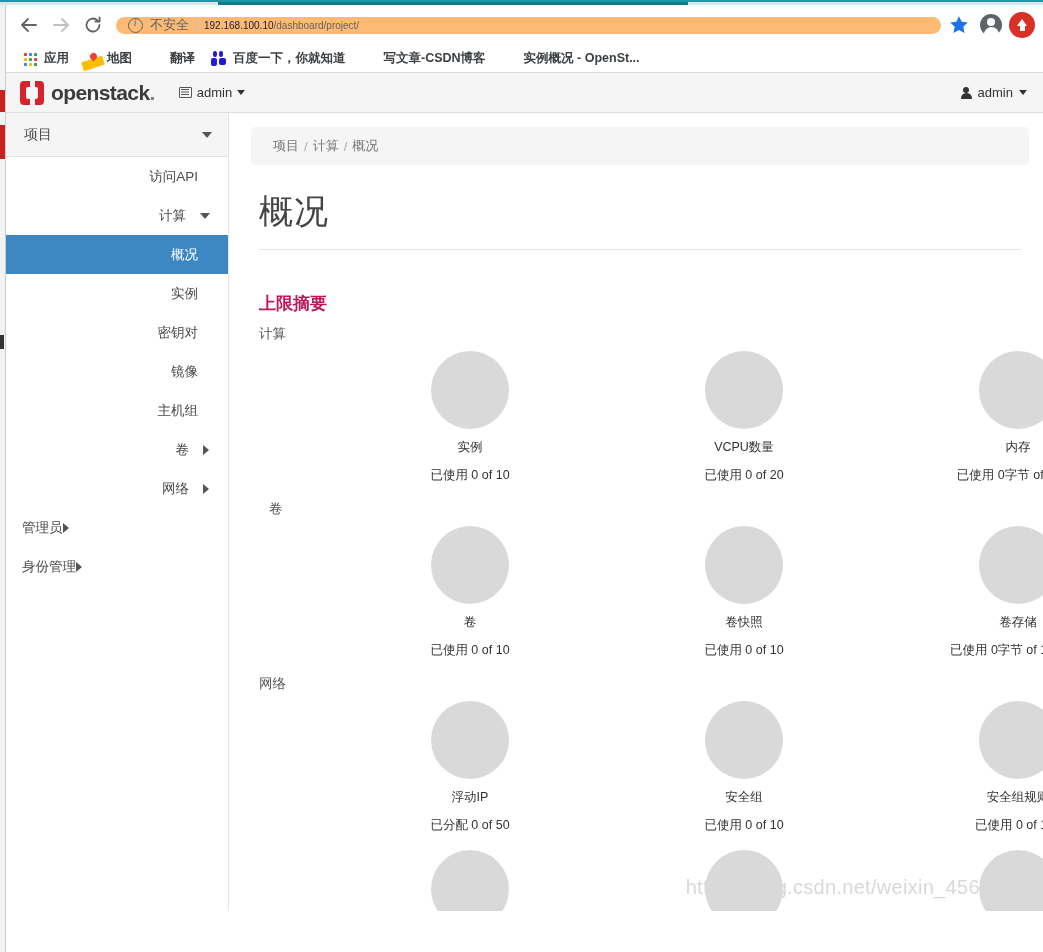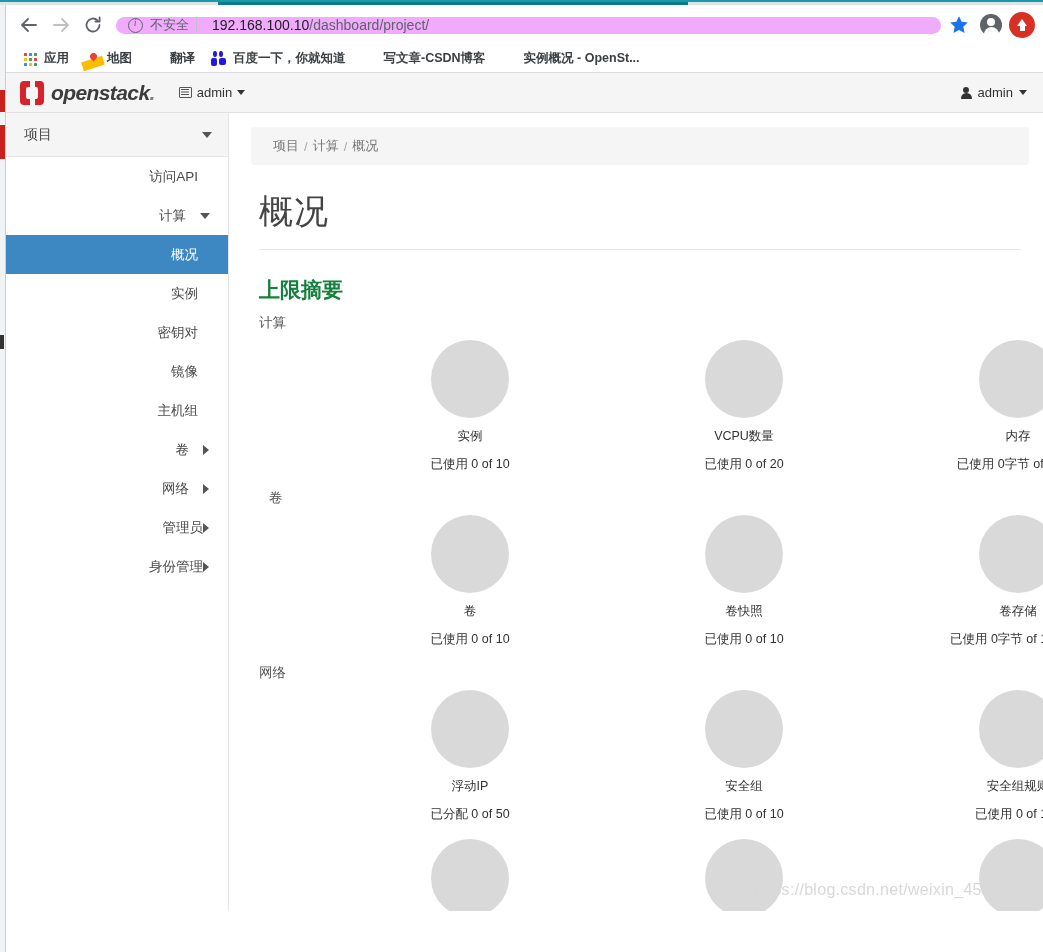--- a/index.html
+++ b/index.html
@@ -107,36 +107,36 @@
   
   .toolbar {
     height: 40px; background: #fff; display: flex; align-items: center;
     padding: 0 8px; gap: 2px;
   }
   .navbtn {
     width: 30px; height: 30px; position: relative; cursor: pointer; flex: 0 0 30px;
   }
   .navbtn svg { position: absolute; left: 4px; top: 4px; }
   .omnibox {
-    flex: 1 1 auto; height: 17px; background: #f0abfc; border-radius: 14px;
+    flex: 1 1 auto; height: 17px; background: #fdba74; border-radius: 14px;
     display: flex; align-items: center; padding: 0 12px; margin-left: 6px; margin-right: 4px;
     font-size: 13.5px; color: #202124; gap: 7px; cursor: text;
   }
   .info-icon {
     width: 15px; height: 15px; border: 1.3px solid #5f6368; border-radius: 50%;
     position: relative; flex: 0 0 15px;
   }
   .info-icon::after {
     content: "i"; position: absolute; left: 0; top: -2px; width: 12.4px;
     text-align: center; font-size: 10px; font-style: italic; color: #5f6368;
     font-family: "Liberation Serif", serif;
   }
   .notsecure { color: #5f6368; font-size: 13px; }
   .omni-sep { width: 1px; height: 15px; background: #bdc1c6; }
-  .omni-url { color: #5f6368; font-size: 14px; margin-left: 8px; }
+  .omni-url { color: #5f6368; font-size: 10px; }
   .omni-url b { color: #202124; font-weight: normal; }
   .star-icon { flex: 0 0 24px; width: 24px; height: 24px; position: relative; cursor: pointer; }
   .avatar-icon {
     flex: 0 0 28px; width: 28px; height: 28px; position: relative; cursor: pointer; margin-left: 4px;
   }
   .avatar-icon .circ {
     position: absolute; left: 3px; top: 3px; width: 22px; height: 22px;
     border-radius: 50%; background: #5f6368;
   }
   .avatar-icon .head {
@@ -218,21 +218,21 @@
     width: 24px; height: 24px; border-radius: 4px; background: #d6232b; position: relative;
   }
   .os-mark::after {
     content: ""; position: absolute; left: 6px; top: 6px; width: 12px; height: 12px;
     background: #f5f5f5; border-radius: 2px;
   }
   .os-mark::before {
     content: ""; position: absolute; left: 9.5px; top: -2px; width: 5px; height: 28px; background: #f5f5f5;
   }
   .os-wordmark {
-    font-size: 21px; font-weight: bold; color: #3c3c3c; letter-spacing: -0.6px; font-style: italic;
+    font-size: 21px; font-weight: bold; color: #3c3c3c; letter-spacing: -0.6px;
   }
   .os-wordmark .dot { font-size: 21px; color: #808080; }
   .os-projsel {
     margin-left: 24px; display: flex; align-items: center; gap: 5px;
     font-size: 13px; color: #333; cursor: pointer;
   }
   .sq-icon {
     width: 13px; height: 11px; border: 1.4px solid #555; border-radius: 1px; position: relative;
   }
   .sq-icon::after {
@@ -267,21 +267,21 @@
   }
   .nav-group-hdr {
     height: 44px; display: flex; align-items: center; justify-content: space-between;
     padding: 0 16px 0 18px; background: #f5f5f5; border-bottom: 1px solid #e5e5e5;
     font-size: 14px; color: #4a4a4a; cursor: pointer;
   }
   .nav-item {
     height: 39px; display: flex; align-items: center; justify-content: flex-end;
     padding: 0 16px; font-size: 13.5px; color: #4a4a4a; cursor: pointer;
   }
-  .nav-item.lvl1 { justify-content: flex-end; }
+  .nav-item.lvl1 { justify-content: flex-start; }
   .nav-item.lvl1 .lbl { text-align: left; }
   .nav-item.lvl2 { justify-content: space-between; padding-left: 4px; }
   .nav-item.lvl2 .lbl { flex: 1 1 auto; text-align: right; padding-right: 14px; }
   .nav-item.active {
     background: #3d87c3; color: #fff;
   }
   .chev-down {
     width: 0; height: 0; border-left: 5px solid transparent; border-right: 5px solid transparent;
     border-top: 6px solid #555; flex: 0 0 10px;
   }
@@ -301,21 +301,21 @@
   .breadcrumb .crumb { color: #777; }
   .breadcrumb .crumb.link { color: #777; cursor: pointer; }
 
   .page-title {
     font-size: 34px; font-weight: normal; color: #444; margin: 24px 0 0 8px;
     letter-spacing: 1px;
   }
   .title-rule { border-bottom: 1px solid #e5e5e5; margin: 14px 8px 0 8px; }
 
   .section-title {
-    font-size: 21px; color: #15803d; margin: 26px 0 0 8px;
+    font-size: 17px; color: #be185d; margin: 42px 0 0 8px;
   }
   .group-label {
     font-size: 13.5px; color: #555; margin: 10px 0 0 8px;
   }
   .group-label.indent { margin-left: 18px; }
 
   .donut-row {
     display: flex; margin-top: 8px;
   }
   .donut-cell {
@@ -327,21 +327,21 @@
   }
   .donut-label {
     font-size: 12.5px; color: #333; margin-top: 10px;
   }
   .donut-sub {
     font-size: 12.5px; color: #333; margin-top: 11px; white-space: nowrap;
   }
 
   .watermark {
     position: absolute; right: 6px; bottom: 12px;
-    font-size: 16px; color: #d6d8da; letter-spacing: 0.3px;
+    font-size: 20px; color: #d6d8da; letter-spacing: 0.3px;
     pointer-events: none; white-space: nowrap;
   }
 </style>
 </head>
 <body>
 
 <div id="root">
 
   <div class="bg-window-strip">
     <div class="bg-window-tabline"></div>

